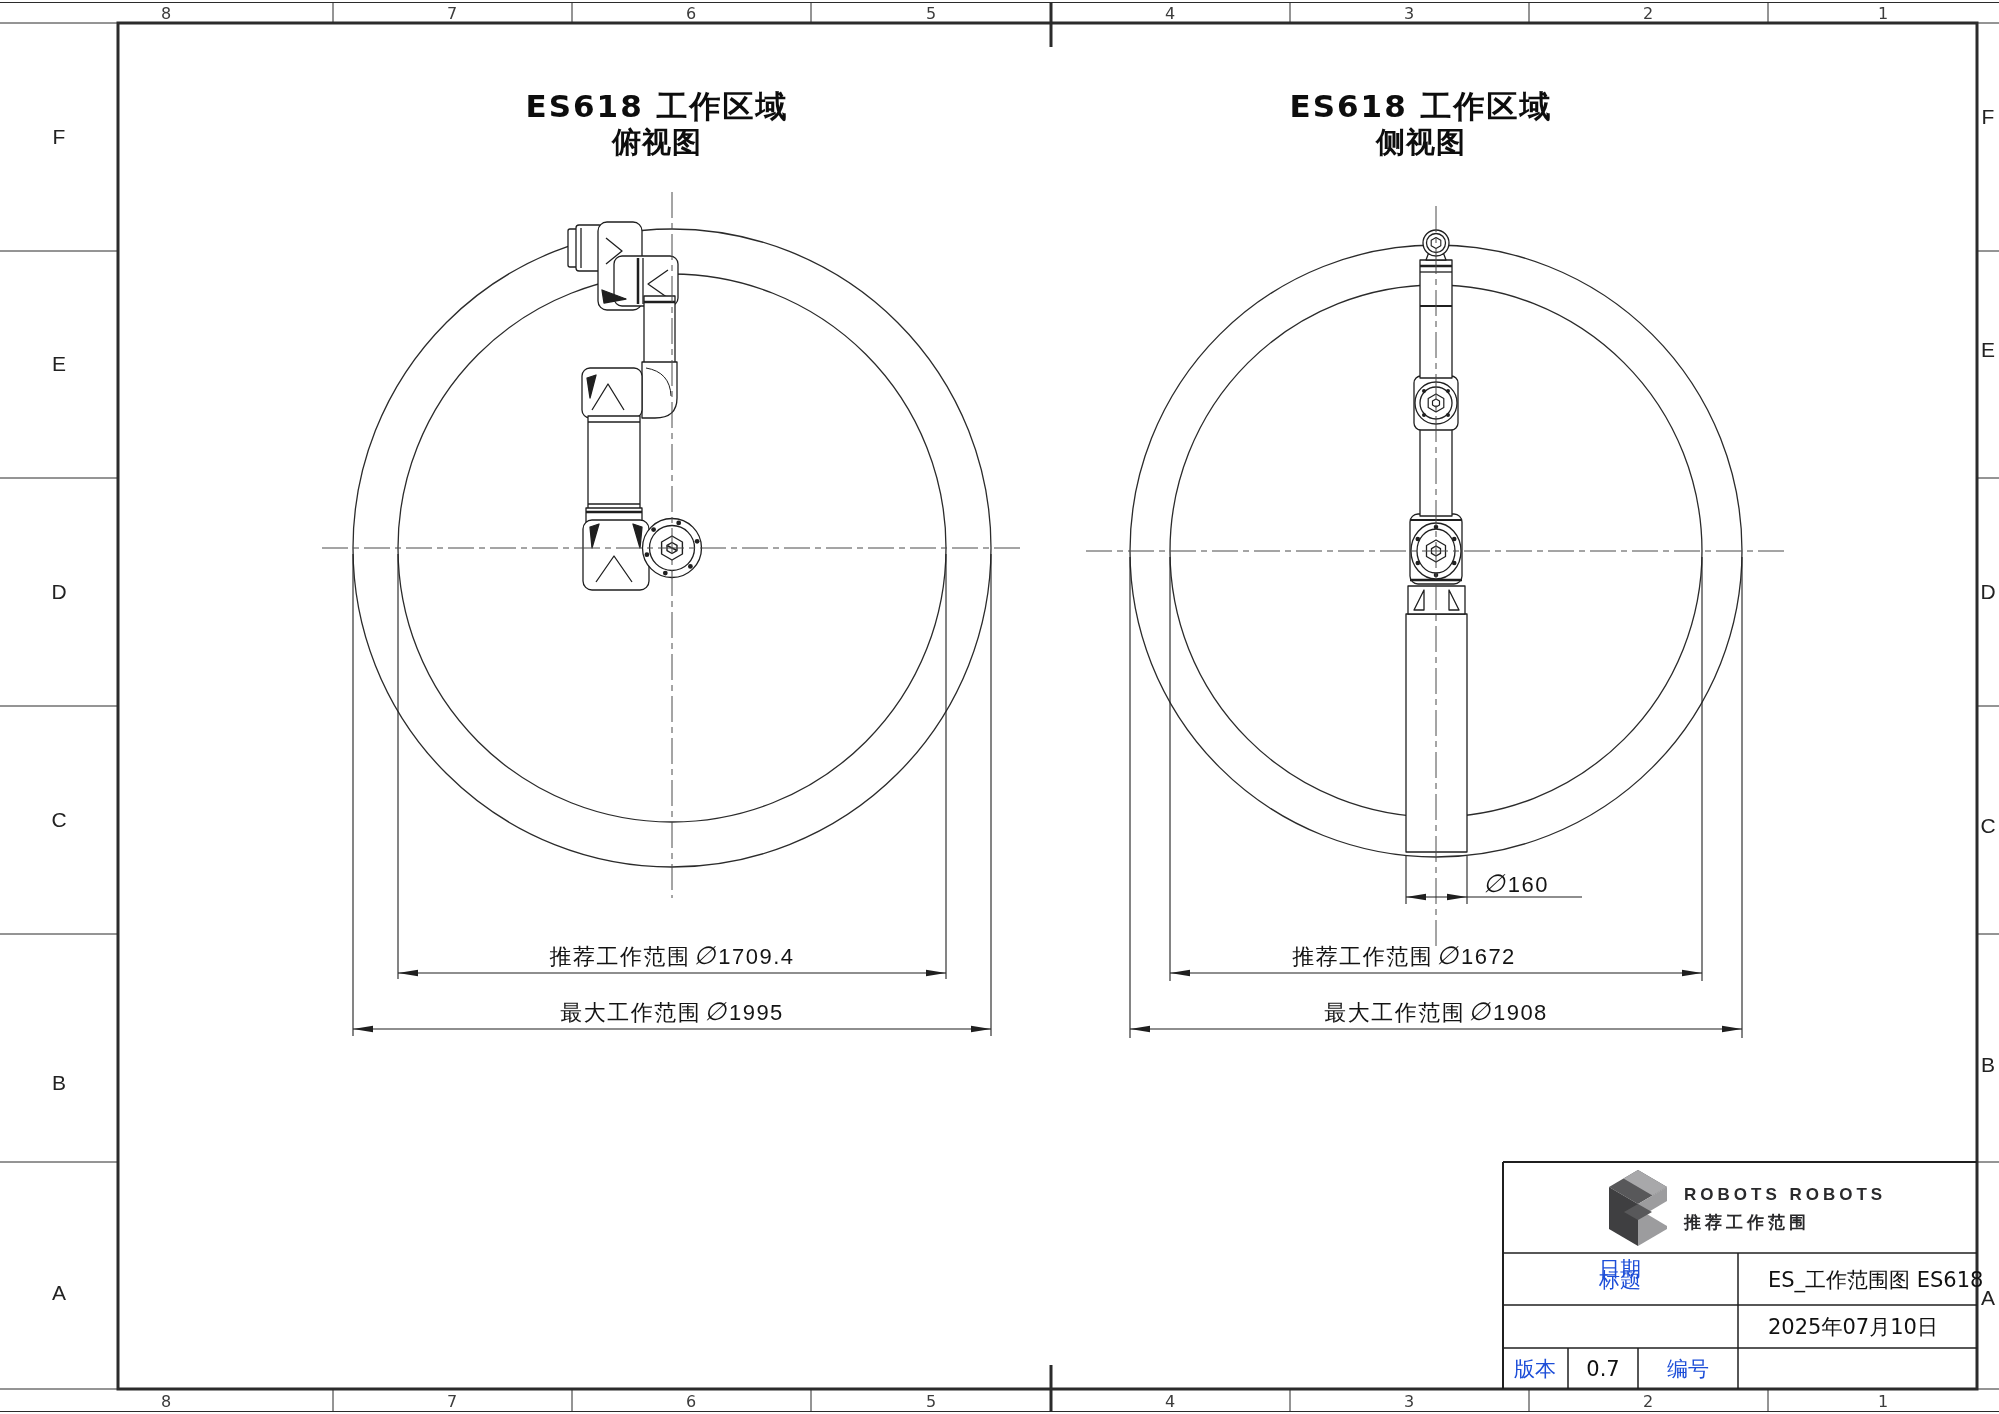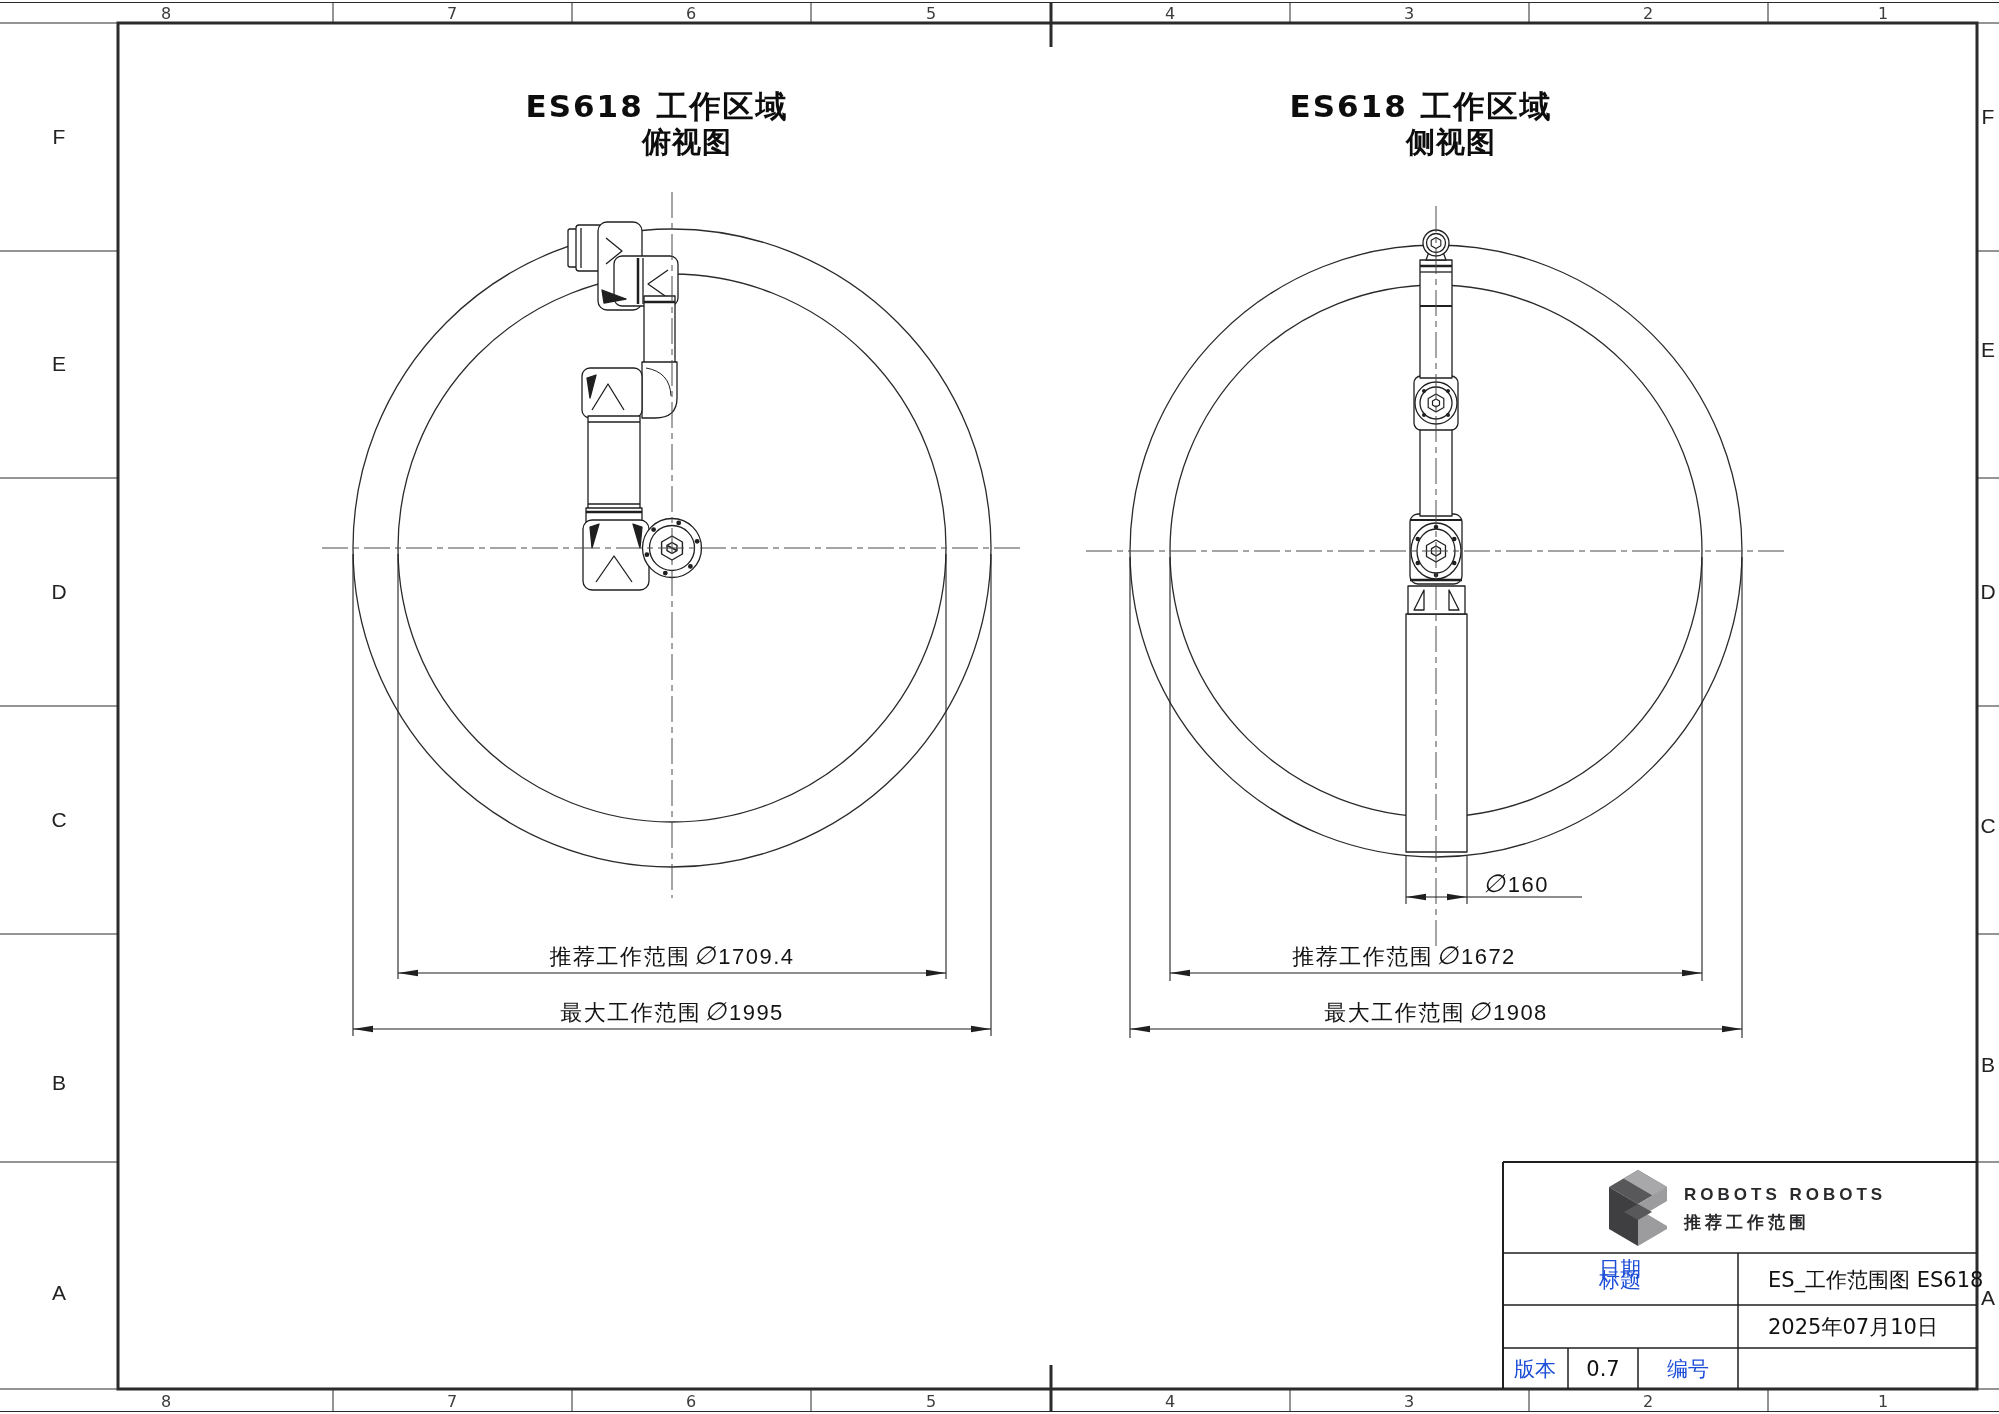--- a/index.html
+++ b/index.html
@@ -4,21 +4,21 @@
 <style>
   html,body{margin:0;padding:0;background:#e8e8e8;}
   .page{position:relative;width:1999px;height:1414px;background:#ffffff;overflow:hidden;
         font-family:"Liberation Sans",sans-serif;}
   svg.linework{position:absolute;left:0;top:0;}
   .t{position:absolute;white-space:nowrap;transform:translate(-50%,-50%);color:#111;}
   .tl{transform:translate(0,-50%);}
   .zone{font-family:"DejaVu Sans",sans-serif;font-size:16px;color:#3c3c3c;}
   .zletter{font-family:"Liberation Sans",sans-serif;font-size:21px;color:#222;}
   .vtitle{font-family:"DejaVu Sans",sans-serif;font-weight:600;font-size:31px;letter-spacing:2px;color:#0d0d0d;}
-  .vsub{font-family:"DejaVu Sans",sans-serif;font-weight:600;font-size:29px;letter-spacing:1px;color:#0d0d0d;margin-left:30px;}
+  .vsub{font-family:"DejaVu Sans",sans-serif;font-weight:600;font-size:29px;letter-spacing:1px;color:#0d0d0d;}
   .dim{font-family:"Liberation Sans",sans-serif;font-size:22px;letter-spacing:1.5px;color:#141414;}
   .dim .dia{font-style:italic;font-weight:400;font-size:25px;margin:0 3px;letter-spacing:0;}
   .note{font-family:"DejaVu Sans",sans-serif;font-weight:600;font-size:30px;letter-spacing:1px;color:#0d0d0d;}
   .tbl{font-family:"DejaVu Sans",sans-serif;font-size:21px;color:#1d4ed8;}
   .tbv{font-family:"DejaVu Sans",sans-serif;font-size:21px;color:#111;}
   .brand-en{font-family:"Liberation Sans",sans-serif;font-weight:bold;font-size:17px;letter-spacing:4px;color:#2a2a2c;}
   .brand-cn{font-family:"DejaVu Sans",sans-serif;font-weight:600;font-size:17px;letter-spacing:4px;color:#2a2a2c;}
 </style>
 </head>
 <body>

